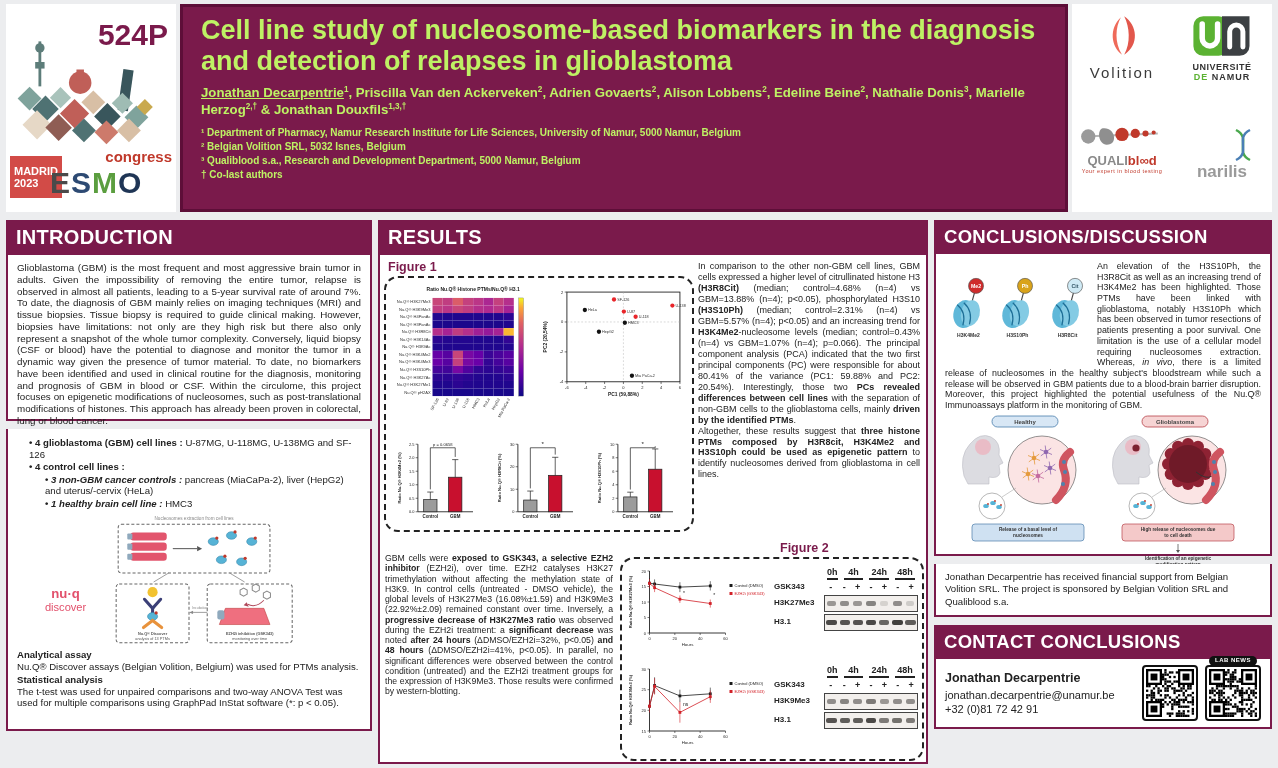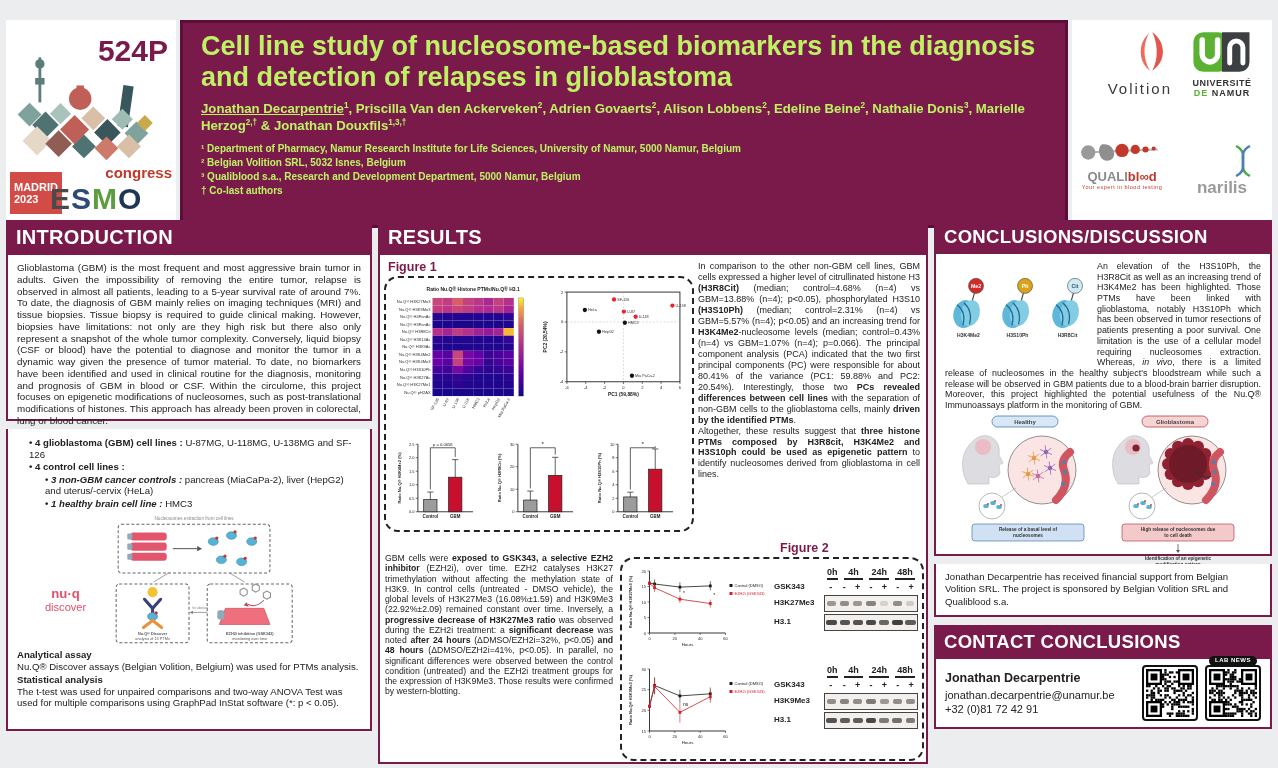--- a/index.html
+++ b/index.html
@@ -1,19 +1,19 @@
 <!DOCTYPE html>
 <html><head>
 <meta charset="utf-8">
 <style>
   html,body{margin:0;padding:0;background:#d8d8dc;}
   .poster{position:relative;width:1278px;height:768px;background:#ecedef;
     font-family:"Liberation Sans",sans-serif;overflow:hidden;color:#222;}
   
-  .hdr{position:absolute;left:6px;top:20px;right:6px;height:252px;text-decoration:underline;}
+  .hdr{position:absolute;left:6px;top:4px;right:6px;height:252px;text-decoration:underline;}
   .esmo-box{position:absolute;left:0;top:0;width:170px;height:208px;background:#fff;}
   .poster-id{position:absolute;right:8px;top:14px;font-size:30px;font-weight:bold;color:#7a1a4b;}
   .esmo-sky{position:absolute;left:2px;top:28px;width:150px;height:120px;}
   .esmo-bottom{position:absolute;left:4px;bottom:12px;width:162px;height:44px;}
   .madrid-box{position:absolute;left:0;bottom:2px;background:#d24b47;color:#fff;
     font-size:11px;font-weight:bold;line-height:1.1;padding:9px 4px;text-align:left;}
   .esmo-word{position:absolute;left:40px;bottom:0;font-size:30px;font-weight:bold;letter-spacing:1px;}
   .esmo-word .L0{color:#4a4a4a}.esmo-word .L1{color:#2d4a73}.esmo-word .L2{color:#5b9e3f}.esmo-word .L3{color:#1f3555}
   .congress{position:absolute;right:0;top:-8px;color:#c0392b;font-size:15px;font-weight:bold;}
   .title-box{position:absolute;left:174px;top:0;width:888px;height:208px;background:#7a1a4b;
@@ -126,21 +126,21 @@
       <div class="authors"><span style="text-decoration: underline;">Jonathan Decarpentrie</span><span style="vertical-align: super; font-size: 0.62em;">1</span><span>, Priscilla Van den Ackerveken</span><span style="vertical-align: super; font-size: 0.62em;">2</span><span>, Adrien Govaerts</span><span style="vertical-align: super; font-size: 0.62em;">2</span><span>, Alison Lobbens</span><span style="vertical-align: super; font-size: 0.62em;">2</span><span>, Edeline Beine</span><span style="vertical-align: super; font-size: 0.62em;">2</span><span>, Nathalie Donis</span><span style="vertical-align: super; font-size: 0.62em;">3</span><span>, Marielle Herzog</span><span style="vertical-align: super; font-size: 0.62em;">2,†</span><span> &amp; Jonathan Douxfils</span><span style="vertical-align: super; font-size: 0.62em;">1,3,†</span></div>
       <div class="affil">
         <div>¹ Department of Pharmacy, Namur Research Institute for Life Sciences, University of Namur, 5000 Namur, Belgium</div>
         <div>² Belgian Volition SRL, 5032 Isnes, Belgium</div>
         <div>³ Qualiblood s.a., Research and Development Department, 5000 Namur, Belgium</div>
         <div>† Co-last authors</div>
       </div>
     </div>
 
     <div class="logos-box">
-      <div class="logo-cell" style="left:0;top:10px;text-align:right;">
+      <div class="logo-cell" style="left:0;top:10px;">
         <svg viewBox="0 0 40 40" width="44" height="44">
           <path d="M22 2 C 34 10 36 28 22 37 C 28 26 27 12 22 2 Z" fill="#e2574c"></path>
           <path d="M19 3 C 8 13 10 30 20 37 C 13 26 14 12 19 3 Z" fill="#ef6a5a"></path>
         </svg>
         <div class="volition-txt">Volition</div>
       </div>
       <div class="logo-cell" style="left:100px;top:10px;">
         <svg viewBox="0 0 60 40" width="66" height="44">
           <rect x="4" y="2" width="32" height="36" rx="9" fill="#5bb232"></rect>
           <path d="M12 9 V22 a7 7 0 0 0 14 0 V9" fill="none" stroke="#fff" stroke-width="5" stroke-linecap="round"></path>

